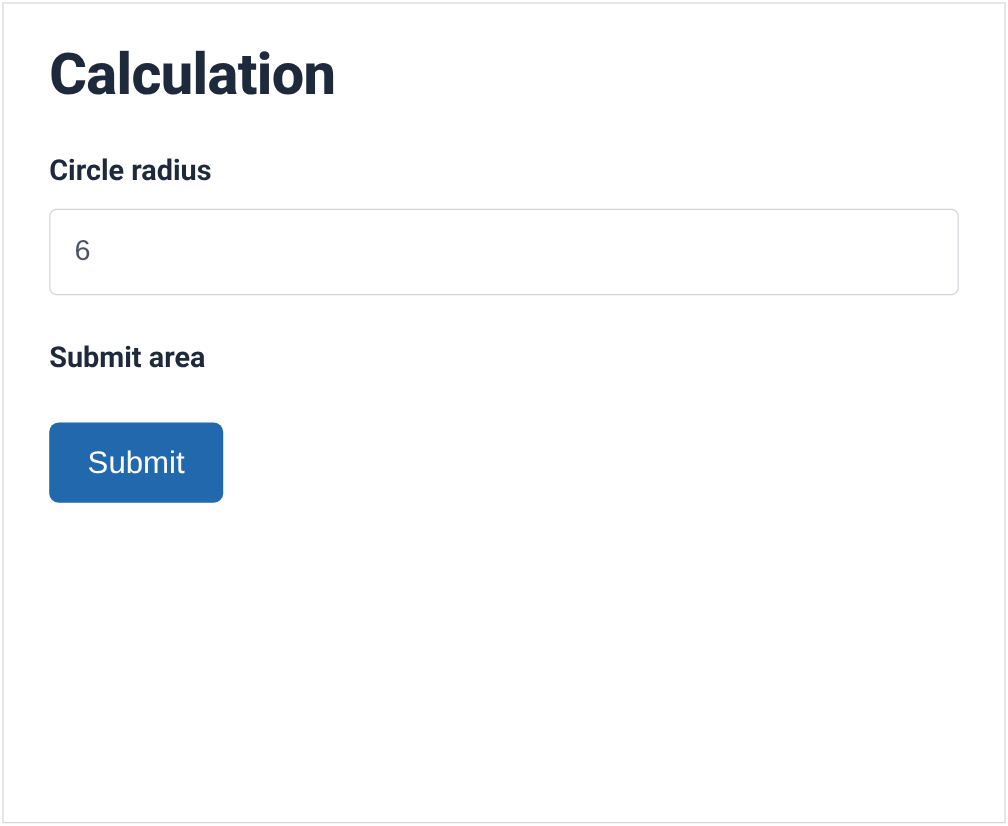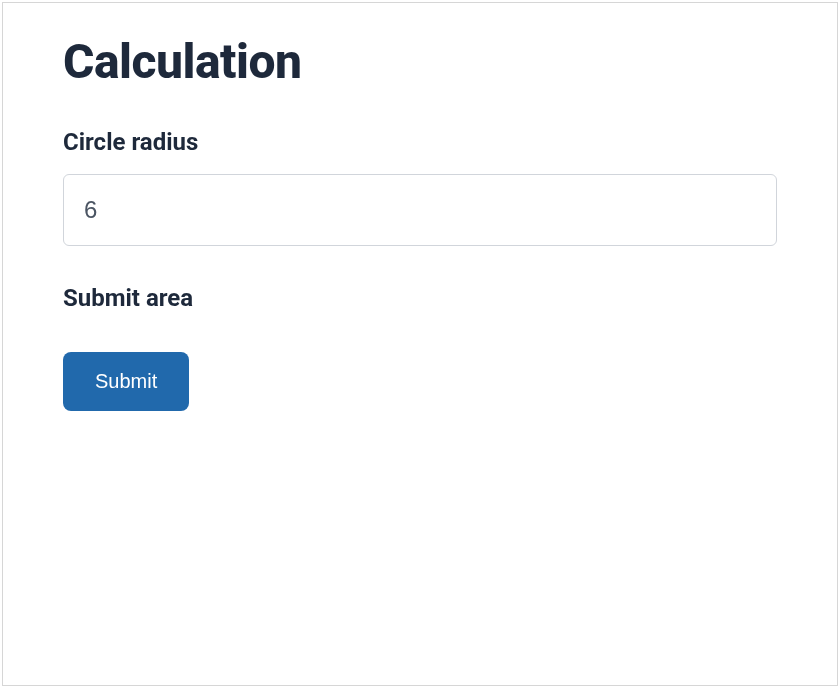--- a/index.html
+++ b/index.html
@@ -14,21 +14,21 @@
       width: 840px;
       height: 688px;
     }
 
     .container {
       width: 836px;
       height: 684px;
       margin: 2px;
       border: 1px solid #d6d6d6;
       background: #ffffff;
-      padding: 30px 60px;
+      padding: 30px 38px;
     }
 
     h1 {
       font-size: 48px;
       font-weight: 800;
       color: #1e293b;
       margin-bottom: 38px;
       letter-spacing: -0.5px;
     }
 
@@ -54,21 +54,21 @@
       color: #4b5563;
       background: #ffffff;
       border: 1px solid #d1d5db;
       border-radius: 6px;
       outline: none;
     }
 
     .submit-btn {
       display: inline-block;
       padding: 18px 32px;
-      font-size: 20px;
+      font-size: 26px;
       font-weight: 400;
       color: #ffffff;
       background: #2169ac;
       border: none;
       border-radius: 8px;
       cursor: pointer;
       margin-top: 6px;
     }
   </style>
 </head>

